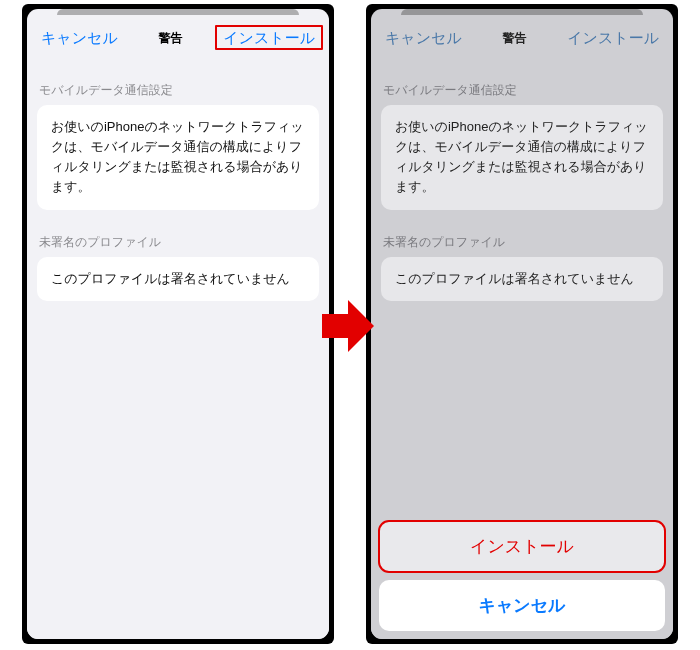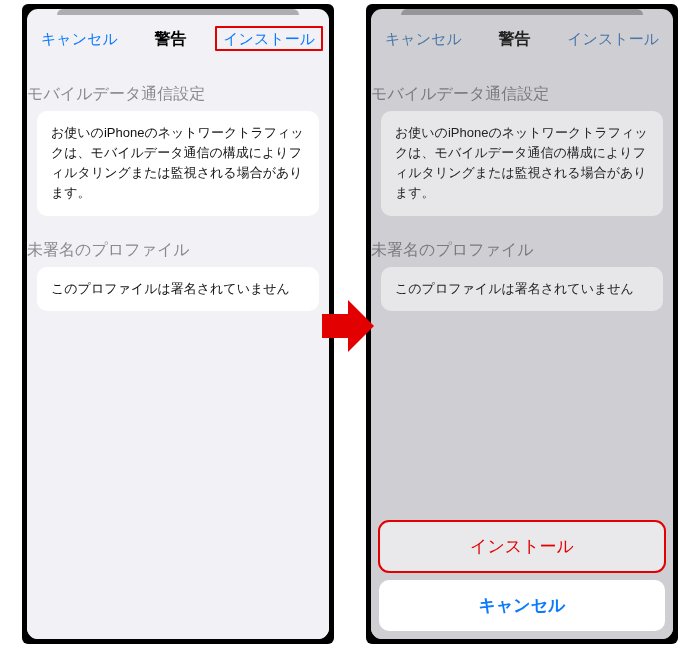--- a/index.html
+++ b/index.html
@@ -65,35 +65,35 @@
       padding: 12px 14px 10px;
     }
     .nav-btn {
       color: #0a7aff;
       font-size: 15px;
       background: none; border: none;
       cursor: pointer;
     }
     .screen.dimmed .nav-btn { color: #4a78a8; }
     .nav-title {
-      font-size: 16px;
+      font-size: 12px;
       font-weight: 600;
       color: #000;
     }
     .screen.dimmed .nav-title { color: #222; }
     .highlight-box {
       border: 2px solid #e20000;
       padding: 2px 6px;
       margin: -4px -8px;
       border-radius: 1px;
     }
     .section-label {
-      font-size: 16px;
+      font-size: 12px;
       color: #8a8a8e;
-      padding: 24px 0 6px;
+      padding: 24px 12px 6px;
     }
     .screen.dimmed .section-label { color: #7a7a7f; }
     .card {
       background: #fff;
       border-radius: 10px;
       margin: 0 10px;
       padding: 12px 14px;
       font-size: 13px;
       line-height: 1.55;
       color: #111;

